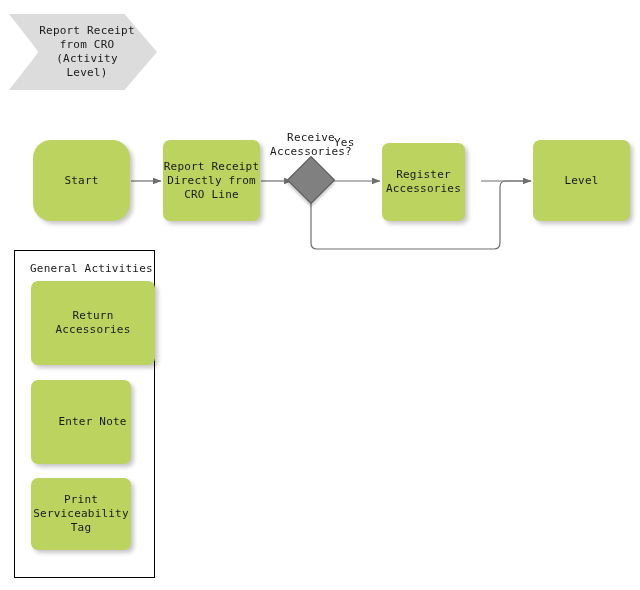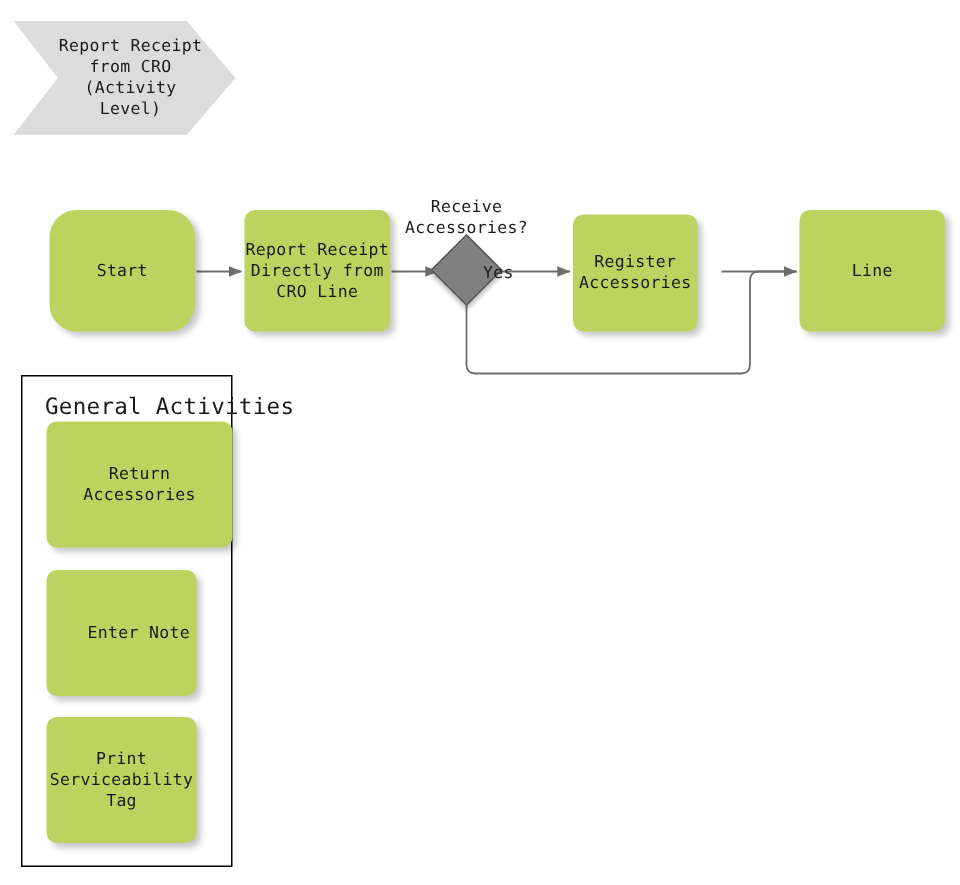--- a/index.html
+++ b/index.html
@@ -125,21 +125,21 @@
     width: 141px;
     height: 328px;
     border: 1px solid #000000;
     box-sizing: border-box;
     background: transparent;
   }
   .group-title {
     position: absolute;
     left: 30px;
     top: 262px;
-    font-size: 15px;
+    font-size: 11px;
     color: #1a1a1a;
     letter-spacing: 0.2px;
   }
 </style>
 </head>
 <body>
 
 <div id="canvas">
 
   <svg class="svg-layer" viewBox="0 0 640 590" xmlns="http://www.w3.org/2000/svg">
@@ -175,42 +175,42 @@
     <span>Report Receipt
 Directly from
 CRO Line</span>
   </div>
 
   <div class="diamond-label">Receive
 Accessories?</div>
   <div class="diamond">
     <div class="shape"></div>
   </div>
-  <div class="edge-label" style="left:322px; top:136px;margin-top:39px;">Yes</div>
+  <div class="edge-label" style="left:334px; top:136px;">Yes</div>
 
   <div class="abox" style="left:382px; top:143px; width:83px; height:78px;">
     <span>Register
 Accessories</span>
   </div>
 
   <div class="abox" style="left:533px; top:140px; width:97px; height:81px;">
-    <span>Line</span>
+    <span>Level</span>
   </div>
 
   <div class="groupbox"></div>
   <div class="group-title">General Activities</div>
 
   <div class="abox" style="left:31px; top:281px; width:124px; height:84px;">
     <span>Return
 Accessories</span>
   </div>
 
   <div class="abox" style="left:31px; top:380px; width:100px; height:84px;padding-left:23px;">
     <span>Enter Note</span>
   </div>
 
-  <div class="abox" style="left:31px; top:478px; width:100px; height:84px;">
+  <div class="abox" style="left:31px; top:478px; width:100px; height:72px;">
     <span>Print
 Serviceability
 Tag</span>
   </div>
 
 </div>
 
 </body></html>

